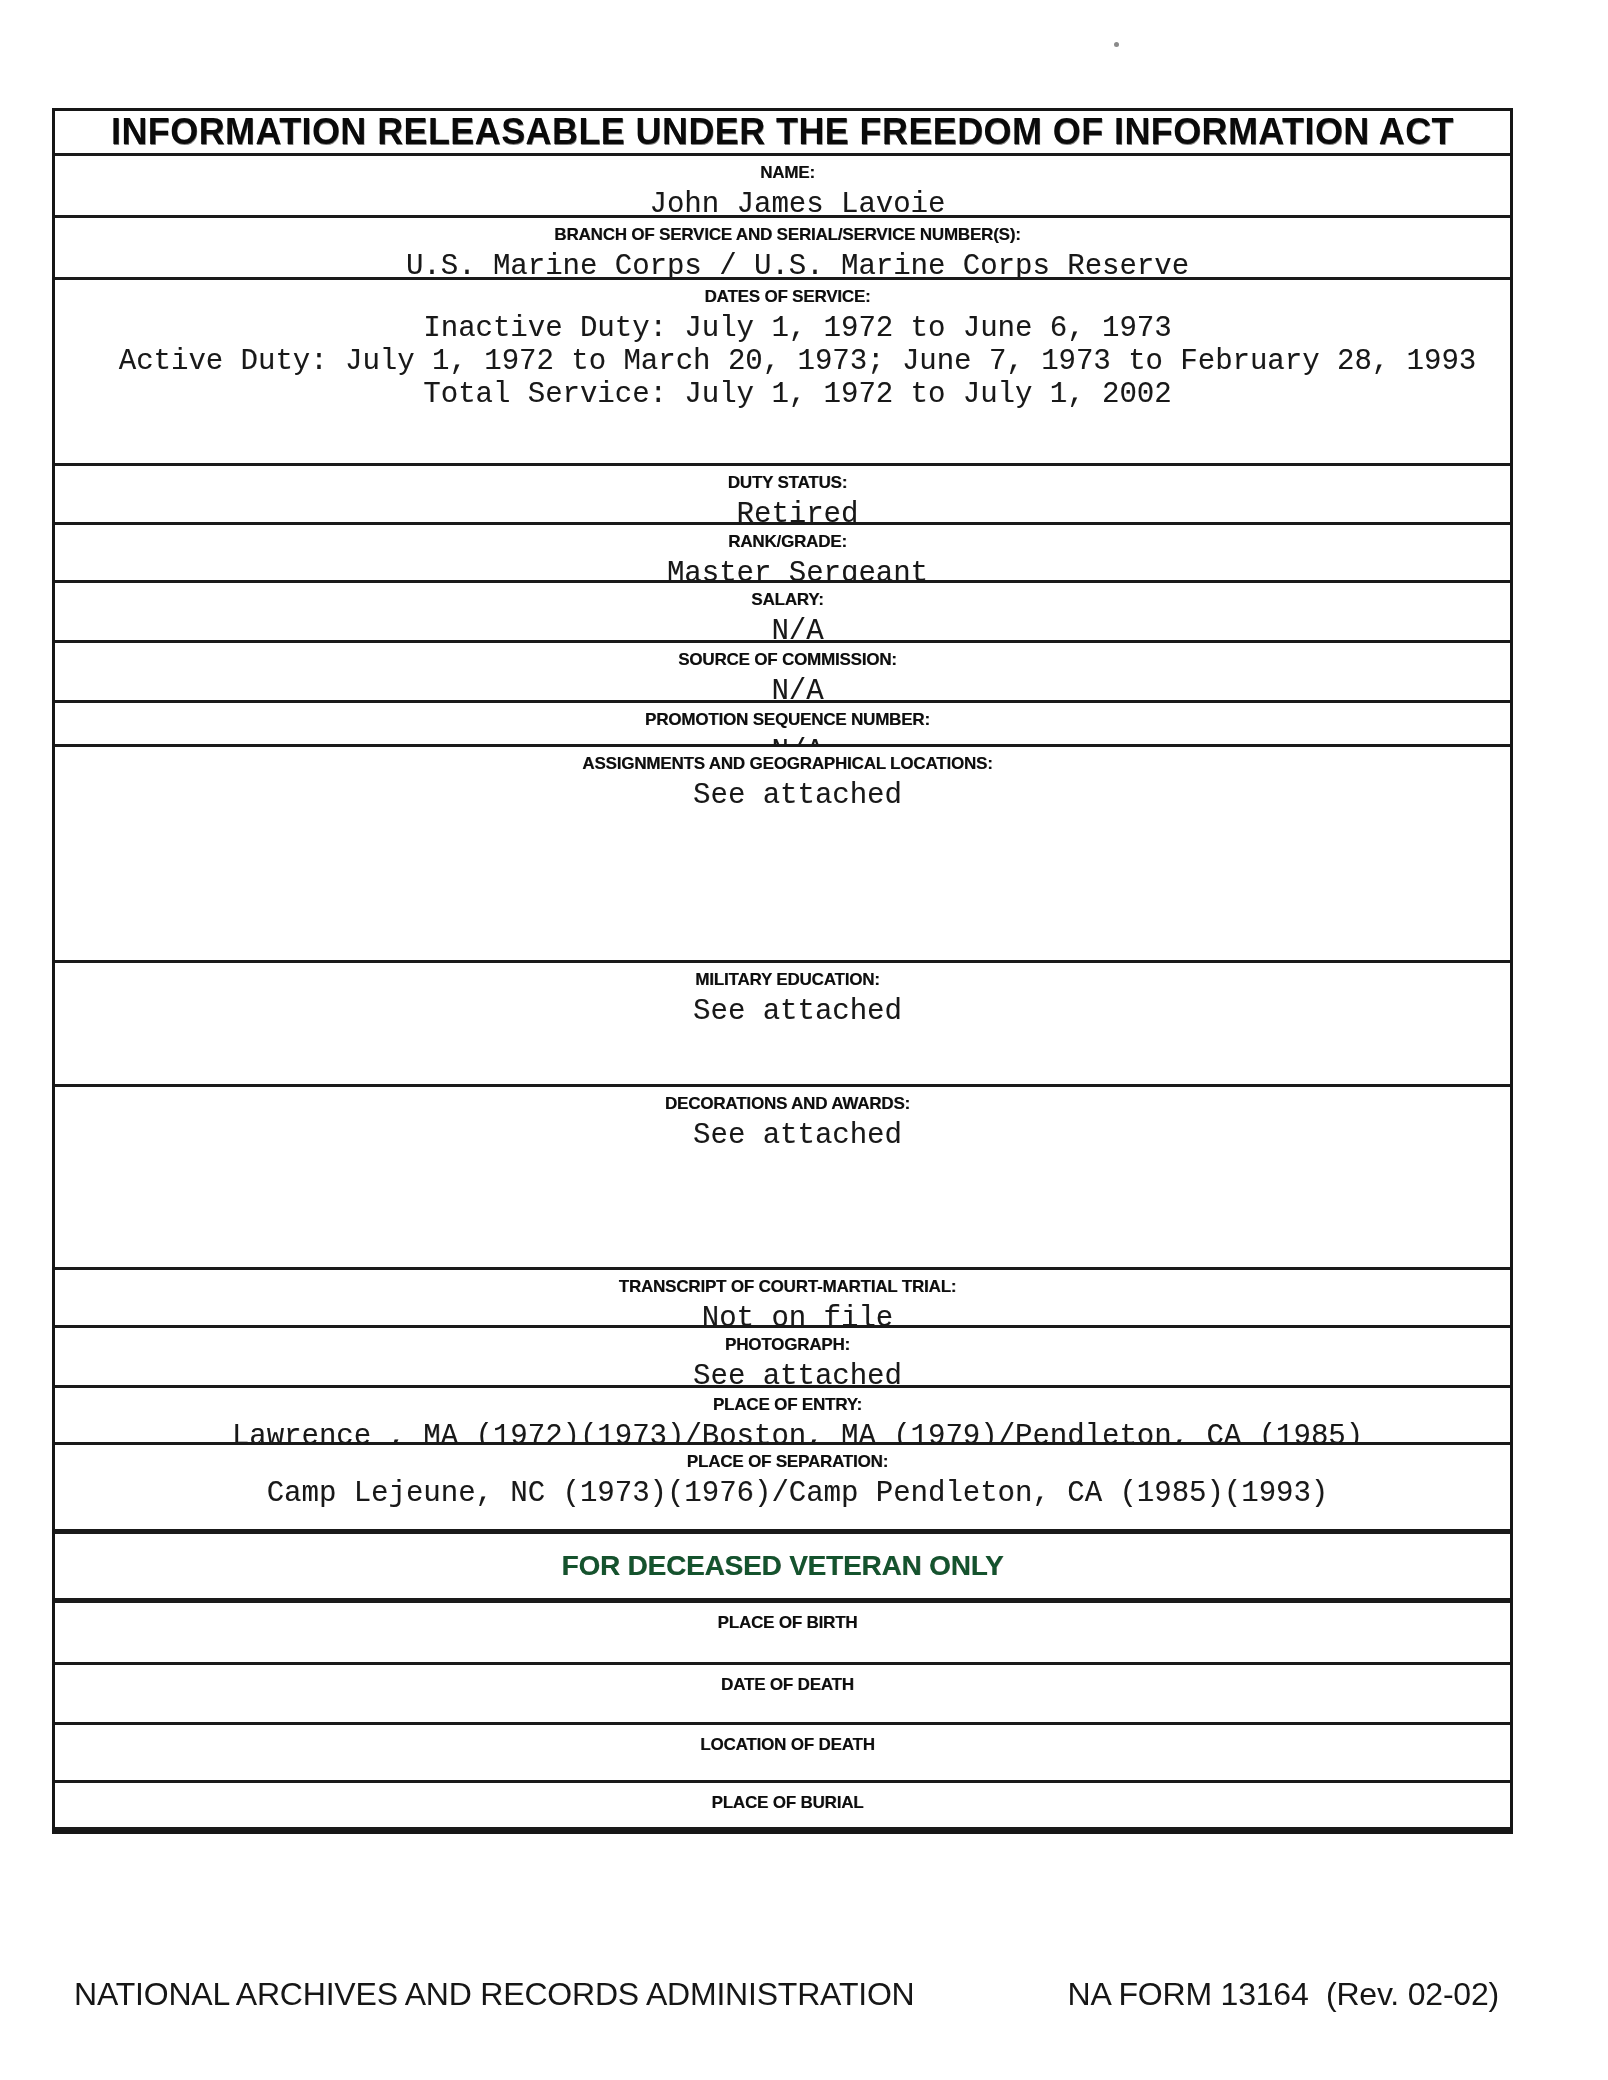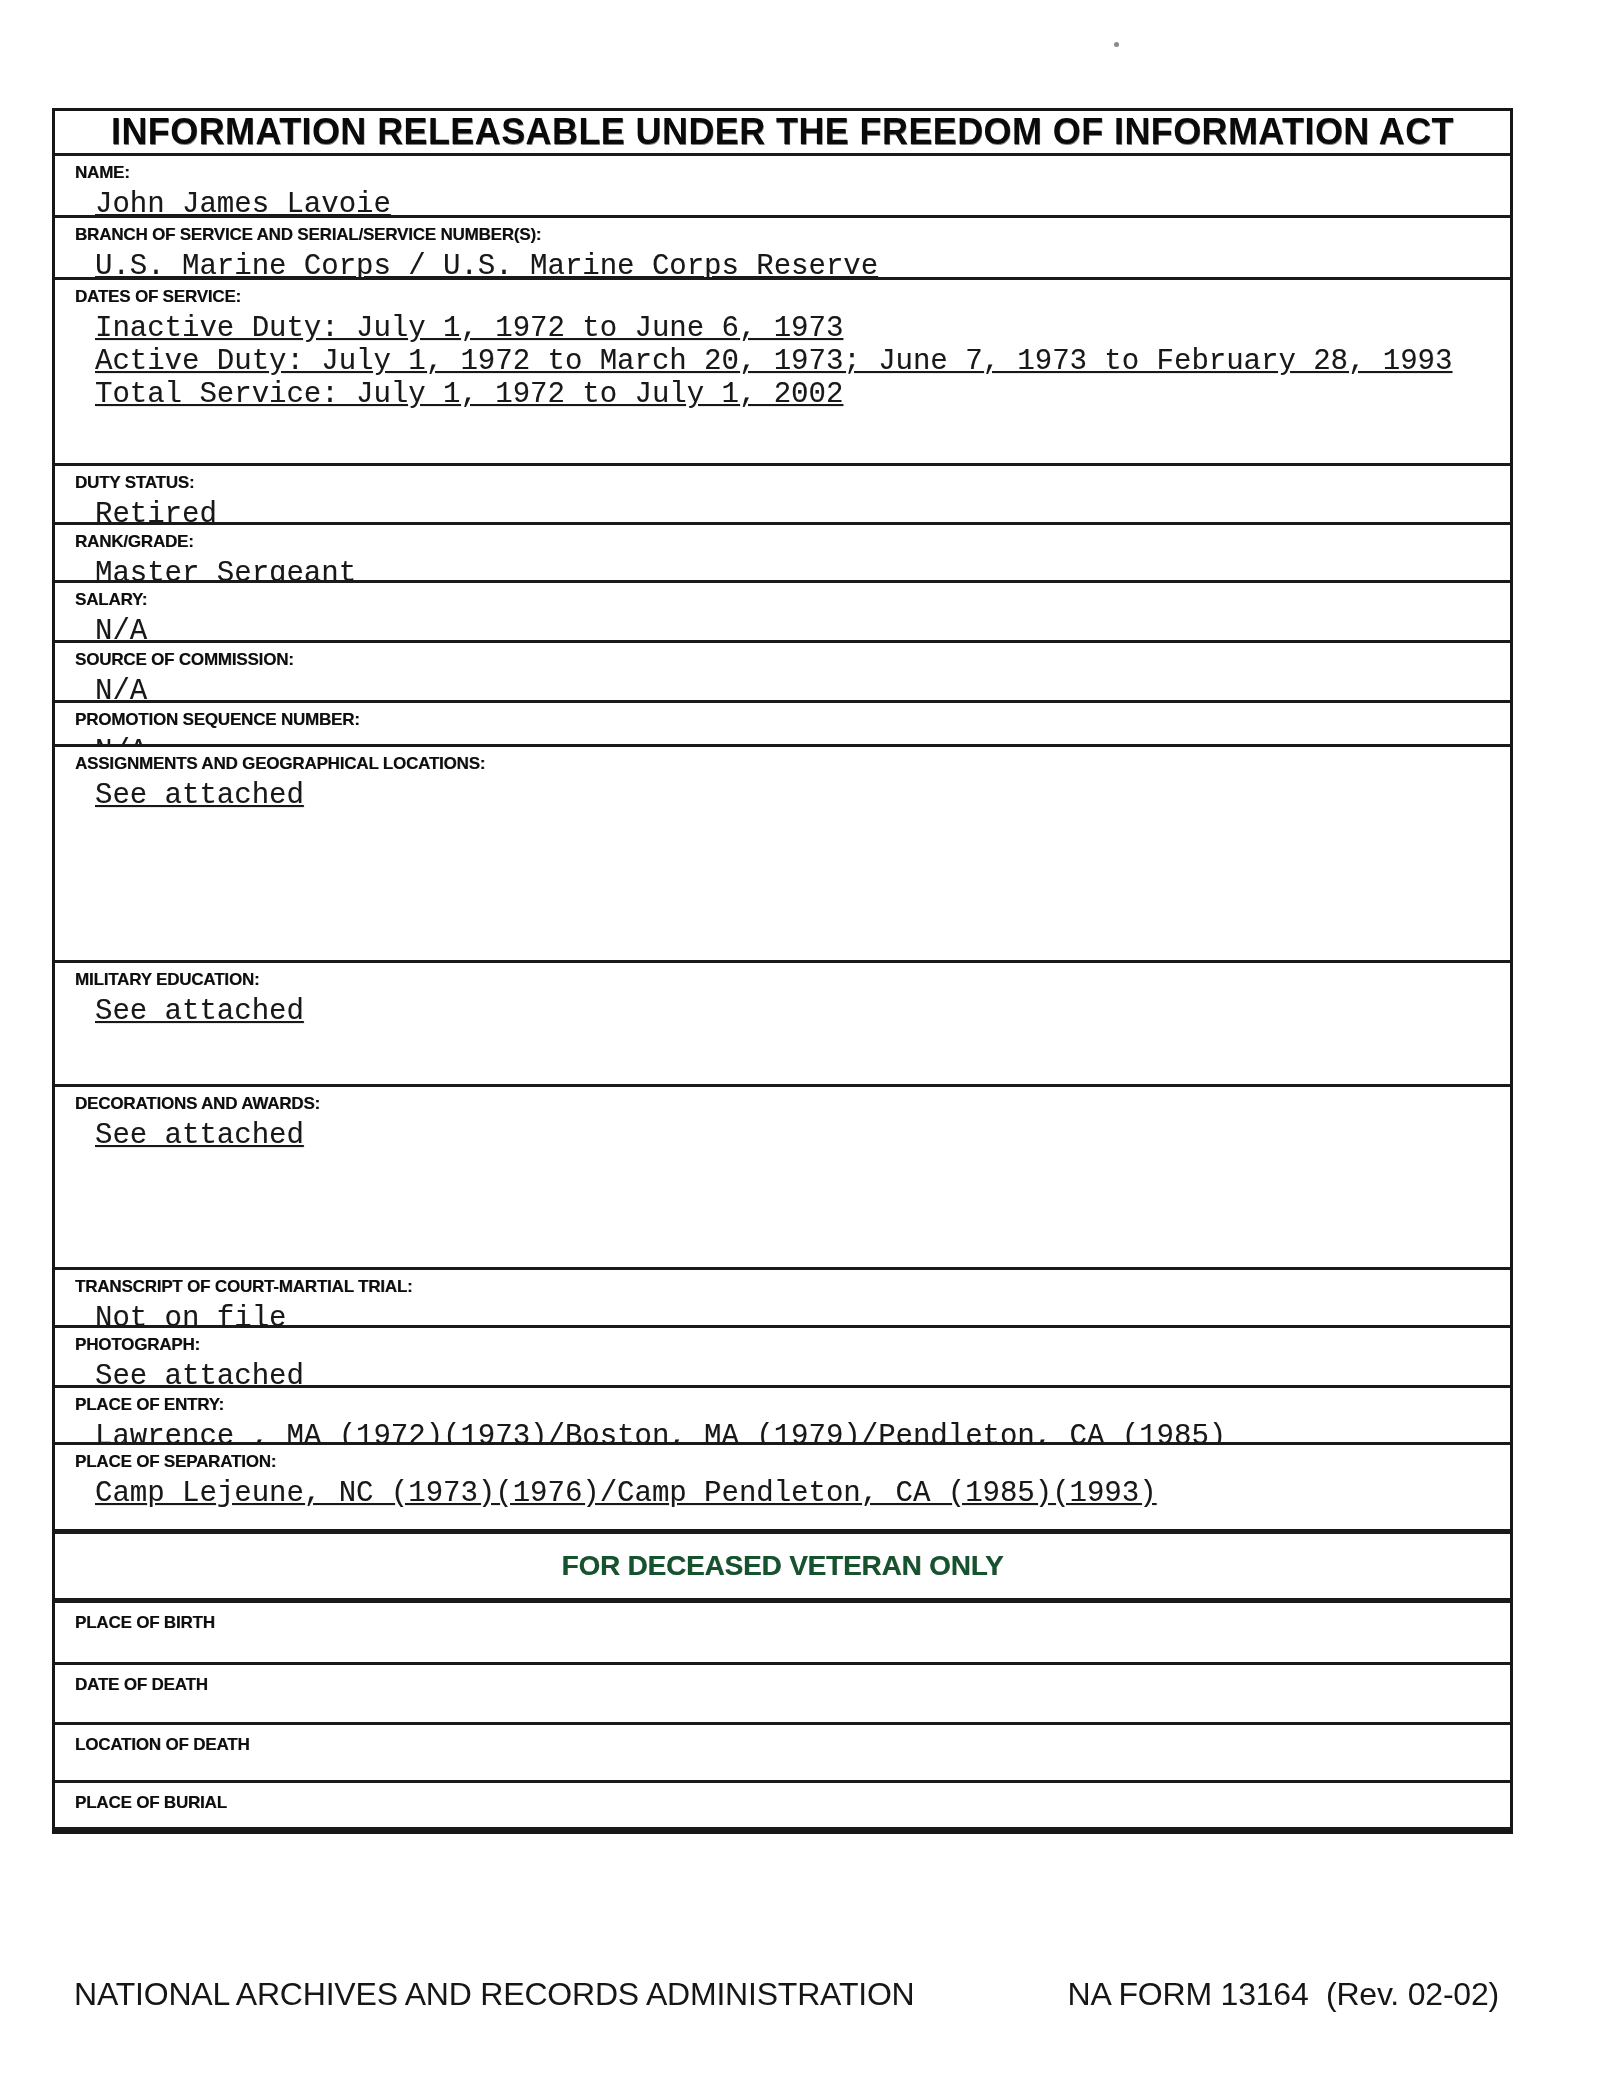--- a/index.html
+++ b/index.html
@@ -14,20 +14,21 @@
     color: #141414;
   }
   .form {
     position: absolute;
     left: 52px;
     top: 108px;
     width: 1461px;
     border: 3px solid #161616;
     border-bottom-width: 4px;
     background: #fff;
+    text-align: center;
   }
   .row {
     position: relative;
     border-bottom: 3px solid #1a1a1a;
     padding: 5px 10px 0 20px;
     overflow: hidden;
   }
   .row.thickb { border-bottom-width: 5px; }
   .row.noborder { border-bottom: none; }
   .lbl {
@@ -40,21 +41,20 @@
   }
   .val {
     font-family: "Liberation Mono", "DejaVu Sans Mono", monospace;
     font-size: 29px;
     line-height: 33px;
     padding-left: 20px;
     margin-top: 4px;
     color: #181818;
     white-space: pre;
     text-shadow: 0.3px 0.3px 0 rgba(0,0,0,0.3);
-    text-decoration: underline;
   }
   .val + .val { margin-top: 0; }
   .title-row {
     height: 45px;
     padding: 0;
     display: flex;
     align-items: center;
     justify-content: center;
   }
   .title-row h1 {

